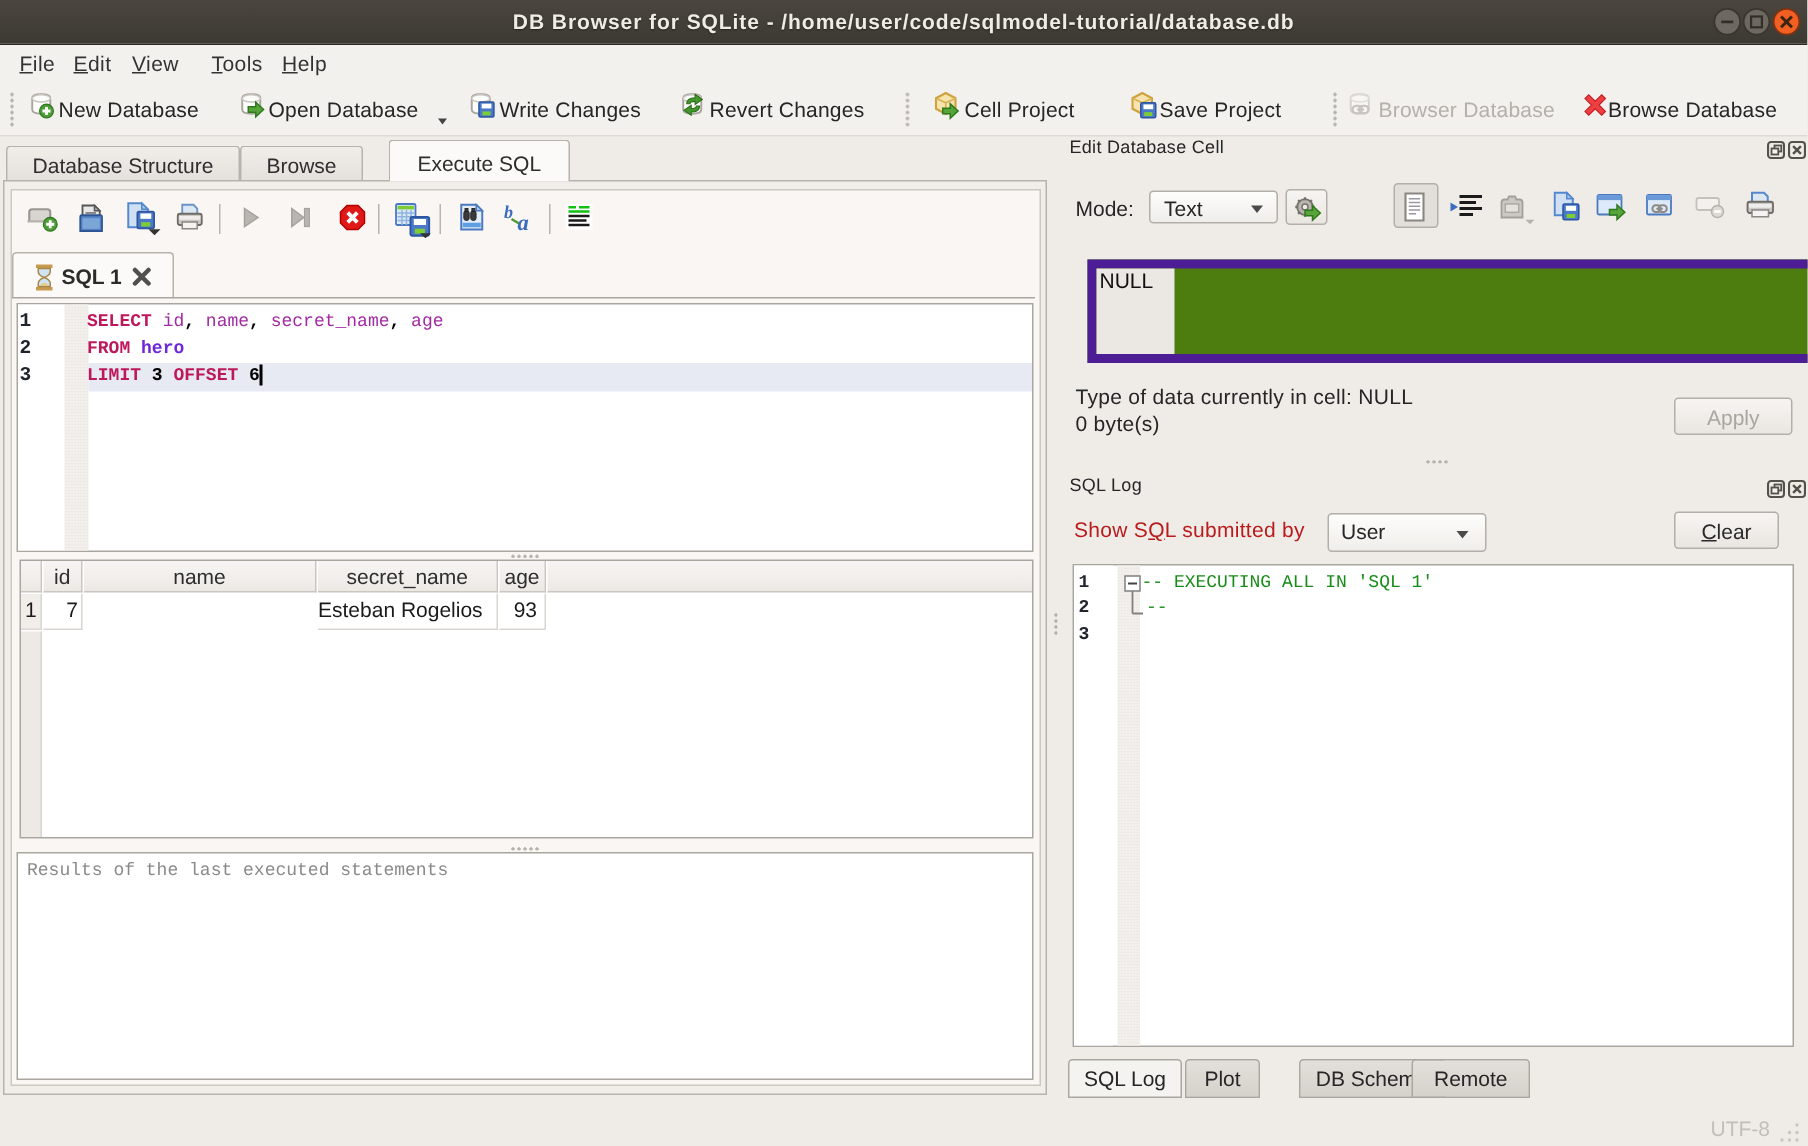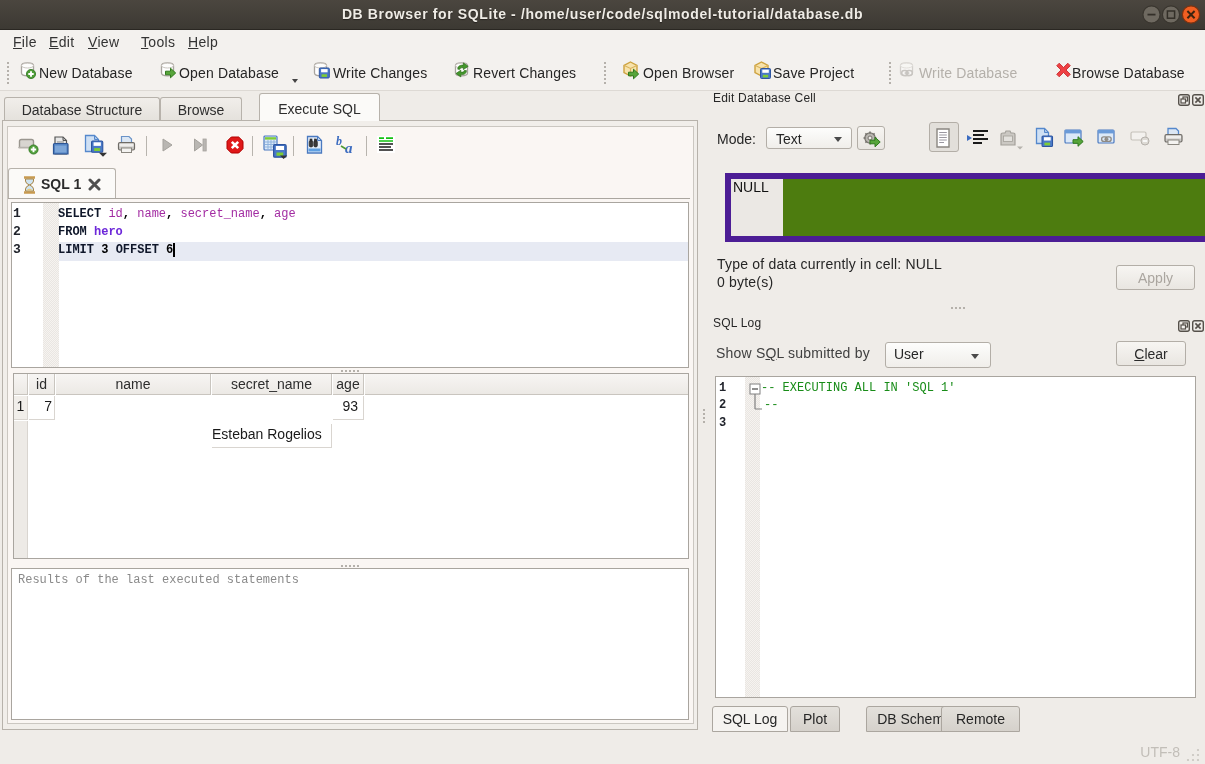--- a/index.html
+++ b/index.html
@@ -38,21 +38,21 @@
 
 
 #sqltab { left:8px; top:168px; width:108px; height:30px; background:#fbfaf8; border:1px solid #b7b2ab; border-bottom:none; border-radius:3px 3px 0 0; z-index:2; }
 
 
 #editor { left:11px; top:202px; width:678px; height:166px; background:#fff; border:1px solid #a9a59f; z-index:2; font-family:"Liberation Mono", monospace; font-size:12px; }
 #gutter { left:0; top:0; width:31px; height:100%; background:#fff; }
 #foldmargin { left:31px; top:0; width:16px; height:100%; background:#f6f3f0; background-image:conic-gradient(#e9e6e2 25%, transparent 0 50%, #e9e6e2 0 75%, transparent 0); background-size:2px 2px; }
 .lnum { position:absolute; left:1px; color:#21242c; font-weight:bold; font-size:13px; }
 .codeline { position:absolute; left:46px; white-space:pre; font-size:12px; font-weight:bold; line-height:18px; }
-.kw { color:#0f172a; }
+.kw { color:#be185d; }
 .idf { color:#a22ba2; font-weight:normal; }
 .tbl { color:#6d28d9; }
 #curline { left:47px; top:39px; width:629px; height:19px; background:#e7eaf3; }
 
 
 #rtable { left:13px; top:373px; width:676px; height:186px; background:#fff; border:1px solid #a9a59f; z-index:2; font-size:14px; }
 .th { position:absolute; top:0; height:21px; background:linear-gradient(#f7f5f3,#ece9e5); border-right:1px solid #c9c5bf; border-bottom:1px solid #c9c5bf; text-align:center; padding-top:2px; color:#2e2e2e; }
 .td { position:absolute; top:22px; height:24px; border-right:1px solid #d9d5d0; border-bottom:1px solid #d9d5d0; padding-top:2px; color:#1a1a1a; }
 
 
@@ -162,36 +162,36 @@
      <path d="M13.4 9.6 C13.4 13 10.8 13.7 7.8 13.7 L7.8 15.9 L3 12.5 L7.8 9.2 L7.8 11.3 C10.2 11.3 11.2 10.9 11.2 9.6 Z" fill="#44972c" stroke="#2b6e18" stroke-width="0.7"></path>
    </svg>
    <span class="lbl" style="left:17px;">Revert Changes</span>
     </div>
  <div class="abs handle" style="left:603px; top:6px; height:24px;"></div>
  <div class="abs tbtn" style="left:625px;">
    <svg class="icon" style="left:-3px; top:-2px;" width="22" height="22">
         <use href="#package"></use>
         <use href="#greenarrow" x="5.5" y="7"></use>
       </svg>
-   <span class="lbl" style="left:18px;">Open Browser</span>
+   <span class="lbl" style="left:18px;">Cell Project</span>
     </div>
  <div class="abs tbtn" style="left:756px;">
    <svg class="icon" style="left:-3px; top:-2px;" width="22" height="22">
         <use href="#package"></use>
         <use href="#floppy" x="7" y="7"></use>
       </svg>
    <span class="lbl" style="left:17px;">Save Project</span>
     </div>
  <div class="abs handle" style="left:888px; top:6px; height:24px;"></div>
  <div class="abs tbtn disabled" style="left:901px;">
    <svg class="icon" style="left:-3px; top:-2px; opacity:0.42;" width="22" height="22">
         <use href="#dbcyl"></use>
         <use href="#chain" x="3" y="8.5"></use>
       </svg>
-   <span class="lbl" style="left:18px;">Write Database</span>
+   <span class="lbl" style="left:18px;">Browser Database</span>
     </div>
  <div class="abs tbtn" style="left:1057px;">
    <svg class="icon" style="left:-1px; top:-1px;" width="18" height="18">
      <path d="M3.2 1.2 L7.5 5.5 L11.8 1.2 L14.3 3.7 L10 8 L14.3 12.3 L11.8 14.8 L7.5 10.5 L3.2 14.8 L0.7 12.3 L5 8 L0.7 3.7 Z" fill="#ee4043" stroke="#c41f22" stroke-width="0.8"></path>
    </svg>
    <span class="lbl" style="left:15px;">Browse Database</span>
     </div>
 </div>
 
 <div class="abs mtab" style="left:4px; width:156px;">Database Structure</div>
@@ -315,21 +315,21 @@
 <div class="abs" id="rtable">
  <div class="th" style="left:0; width:14px;"></div>
  <div class="th" style="left:15px; width:26px;">id</div>
  <div class="th" style="left:42px; width:155px;">name</div>
  <div class="th" style="left:198px; width:120px;">secret_name</div>
  <div class="th" style="left:319px; width:31px;">age</div>
  <div class="th" style="left:351px; width:323px; border-right:none;"></div>
  <div class="td" style="left:0; width:14px; text-align:center; background:#f1eeea;">1</div>
  <div style="position:absolute; left:0; top:47px; width:14px; height:137px; background:#edeae6; border-right:1px solid #d9d5d0;"></div>
  <div class="td" style="left:15px; width:26px; text-align:right; padding-right:2px;">7</div>
- <div class="td" style="left:198px; width:120px; padding-left:0;margin-top:28px;">Esteban Rogelios</div>
+ <div class="td" style="left:198px; width:120px; padding-left:0;">Esteban Rogelios</div>
  <div class="td" style="left:319px; width:31px; text-align:right; padding-right:5px;">93</div>
 </div>
 
 <div class="abs" id="resbox">
     <div class="ph">Results of the last executed statements</div>
   </div>
 
 <div class="abs docktitle" style="left:713px; top:91px;">Edit Database Cell</div>
 <svg class="abs" style="left:1178px; top:94px;" width="12" height="12">
  <rect x="0.7" y="0.7" width="10.6" height="10.6" rx="2" fill="none" stroke="#55504a" stroke-width="1.4"></rect>
@@ -422,21 +422,21 @@
 <svg class="abs" style="left:1178px; top:320px;" width="12" height="12">
  <rect x="0.7" y="0.7" width="10.6" height="10.6" rx="2" fill="none" stroke="#55504a" stroke-width="1.4"></rect>
  <rect x="5" y="3" width="4.5" height="4" fill="none" stroke="#55504a" stroke-width="1.2"></rect>
  <rect x="3" y="5" width="4.5" height="4" fill="#f4f2ef" stroke="#55504a" stroke-width="1.2"></rect>
 </svg>
 <svg class="abs" style="left:1192px; top:320px;" width="12" height="12">
  <rect x="0.7" y="0.7" width="10.6" height="10.6" rx="2" fill="none" stroke="#55504a" stroke-width="1.4"></rect>
  <path d="M3.4 3.4 L8.6 8.6 M8.6 3.4 L3.4 8.6" stroke="#55504a" stroke-width="1.6"></path>
 </svg>
 
-<div class="abs" style="left:716px; top:345px; font-size:14px; letter-spacing:0.2px; color:#404040;">Show S<u>Q</u>L submitted by</div>
+<div class="abs" style="left:716px; top:345px; font-size:14px; letter-spacing:0.2px; color:#b91c1c;">Show S<u>Q</u>L submitted by</div>
 <div class="combo" style="left:885px; top:342px; width:106px; height:26px;">
     <span style="position:absolute; left:8px; top:3px;">User</span>
     <span class="arr" style="right:11px; top:11px;"></span>
   </div>
 <div class="btn" style="left:1116px; top:341px; width:70px; height:25px; color:#2b2b2b; padding-top:4px;"><u>C</u>lear</div>
 
 <div class="abs" id="logbox">
  <div class="gut"></div>
  <div class="fold"></div>
  <div class="ln" style="top:4px;">1</div>

